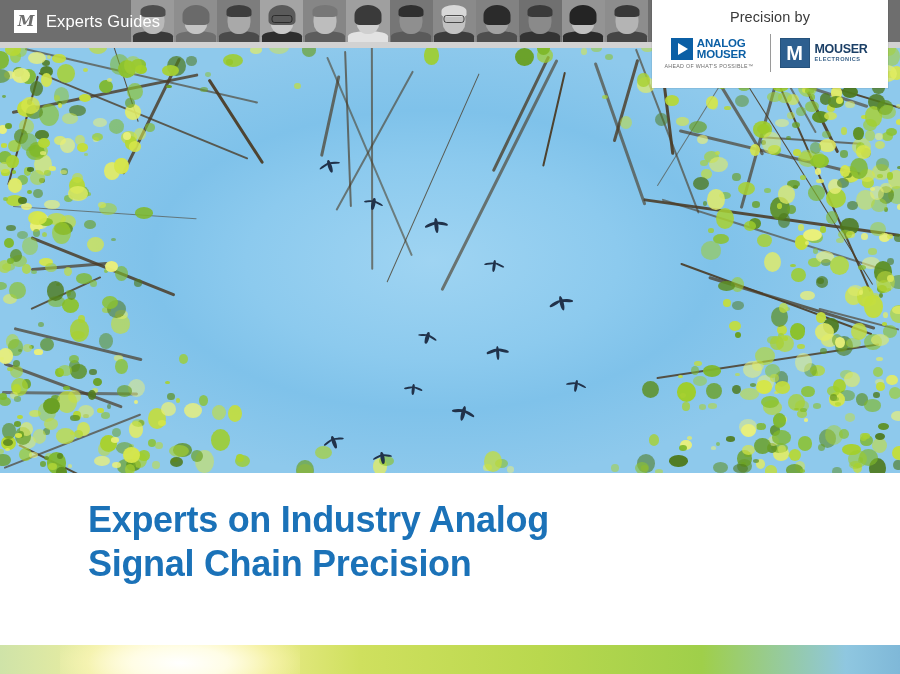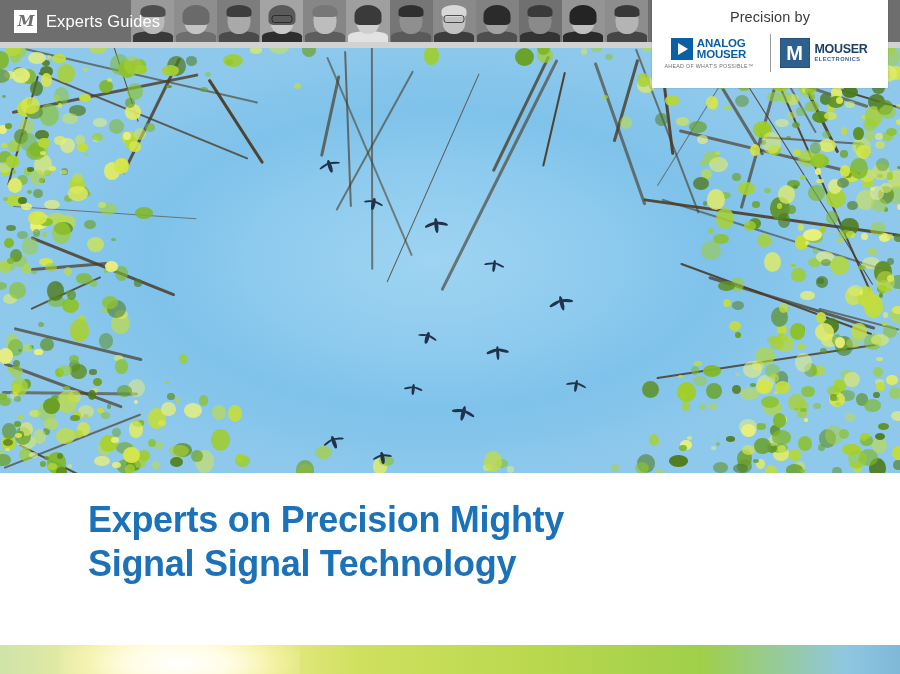--- a/index.html
+++ b/index.html
@@ -1093,22 +1093,22 @@
           <i style="left:0;top:38%;width:9.6px;height:2.2px;transform:rotate(-16deg);transform-origin:100% 50%"></i>
           <u style="right:0;top:38%;width:9.6px;height:2.2px;transform:rotate(16deg);transform-origin:0 50%"></u>
           <i style="left:8.4px;top:18%;width:3.2px;height:12px;border-radius:50%"></i>
         </div>
       </div>
   </div>
 
   <div class="band">
     <div class="title-row">
       <div class="title">
-        <div>Experts on Precision Mighty</div>
-        <div>Signal Signal Technology</div>
+        <div>Experts on Industry Analog</div>
+        <div>Signal Chain Precision</div>
       </div>
     </div>
   </div>
 
   <div class="footer-strip">
     <div class="flare"></div>
   </div>
 
 </div>
 

